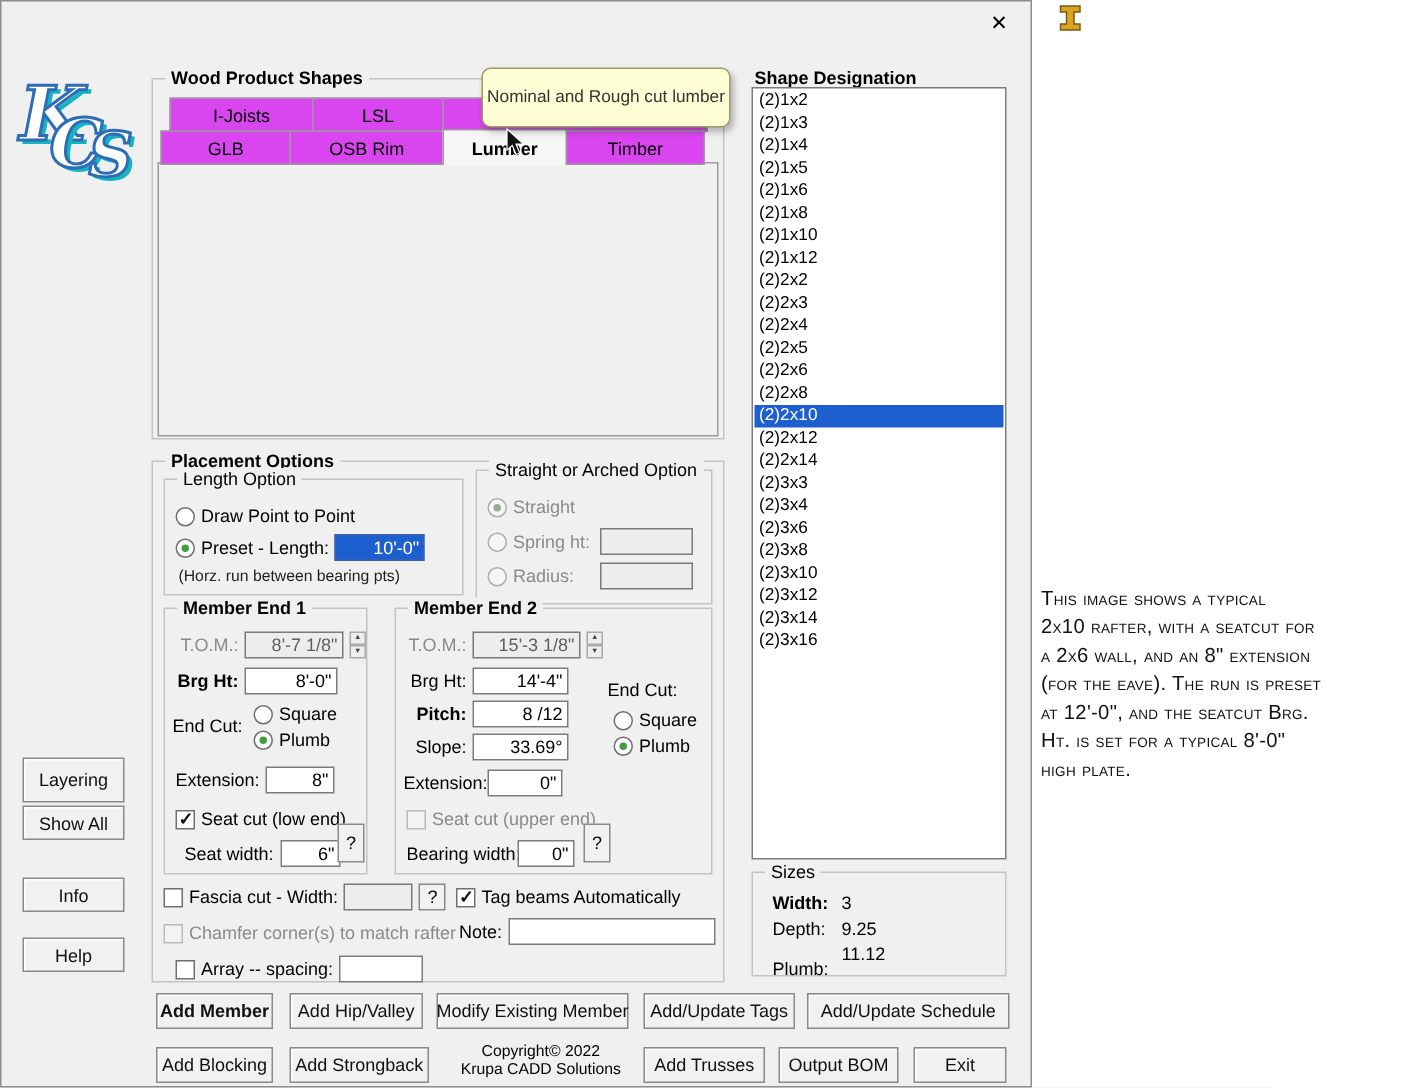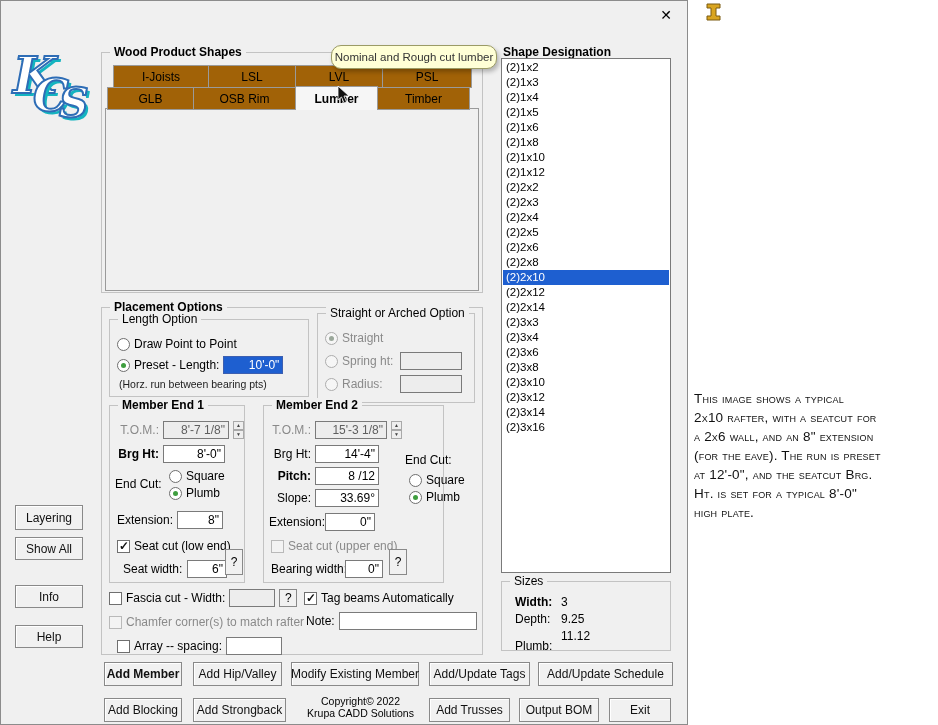--- a/index.html
+++ b/index.html
@@ -8,21 +8,21 @@
 .abs{position:absolute;}
 .row{display:flex;align-items:center;gap:4px;height:18px;white-space:nowrap;}
 .dlg{left:0;top:0;width:688px;height:725px;background:#f0f0f0;border:1px solid #8c8c8c;}
 .titlebar{left:0;top:0;width:686px;height:28px;background:var(--titlebar,#bfe0ef);display:flex;align-items:center;gap:8px;padding:0 9px;}
 .close{position:absolute;right:0;top:0;width:42px;height:28px;display:flex;align-items:center;justify-content:center;font-size:14px;}
 .kcs{position:absolute;font-family:"DejaVu Serif",serif;font-weight:bold;font-style:italic;line-height:1;color:#fff;-webkit-text-stroke:2px var(--kcs-blue,#2e6db6);text-shadow:3px 3px 0 var(--kcs-teal,#14b4c0);}
 .btn{background:#f1f1f1;border:1px solid #898989;display:flex;align-items:center;justify-content:center;font-size:12px;color:#111;box-shadow:inset 1px 1px 0 #fff;white-space:nowrap;}
 .b{font-weight:bold;}
 .grp{border:1px solid #c3c3c3;}
 .glabel{position:absolute;top:-8px;left:8px;background:#f0f0f0;padding:0 4px;font-size:12px;white-space:nowrap;}
-.tab{position:absolute;height:23px;background:#a16207;border:1px solid #9a9a9a;display:flex;align-items:center;justify-content:center;z-index:2;white-space:nowrap;}
+.tab{position:absolute;height:23px;background:#d946ef;border:1px solid #9a9a9a;display:flex;align-items:center;justify-content:center;z-index:2;white-space:nowrap;}
 .tab.active{background:#f6f6f6;font-weight:bold;z-index:4;height:24px;border-bottom:none;}
 .panel{background:#f0f0f0;border:1px solid #9a9a9a;z-index:1;}
 .radio{width:13px;height:13px;border-radius:50%;background:#fff;border:1px solid #6f6f6f;position:relative;flex:none;}
 .radio.sel::after{content:"";position:absolute;left:3px;top:3px;width:5px;height:5px;border-radius:50%;background:var(--radio-green,#3f9e3f);}
 .radio.dis{border-color:#adadad;background:#f6f6f6;}
 .radio.dis.sel::after{background:#9aa79a;}
 .check{width:13px;height:13px;background:#fff;border:1px solid #6f6f6f;position:relative;flex:none;}
 .check.on::after{content:"✓";position:absolute;left:1px;top:-2px;font-size:12px;font-weight:bold;color:#111;}
 .check.dis{border-color:#b9b9b9;background:#f3f3f3;}
 .gray{color:#8a8a8a;}
@@ -52,21 +52,21 @@
 <div class="abs dlg">
 
   <div class="abs close">✕</div>
 
   <div class="abs" style="left:12px;top:50px;width:84px;height:80px;">
     <span class="kcs" style="left:0;top:0;font-size:50px;">K</span>
     <span class="kcs" style="left:20px;top:22px;font-size:45px;">C</span>
     <span class="kcs" style="left:46px;top:32px;font-size:41px;">S</span>
   </div>
 
-  <div class="abs btn" style="left:14px;top:504px;width:68px;height:25px;">Layering</div>
+  <div class="abs btn" style="left:14px;top:504px;width:68px;height:30px;">Layering</div>
   <div class="abs btn" style="left:14px;top:536px;width:68px;height:23px;">Show All</div>
   <div class="abs btn" style="left:14px;top:584px;width:68px;height:23px;">Info</div>
   <div class="abs btn" style="left:14px;top:624px;width:68px;height:23px;">Help</div>
 
   <div class="abs grp" style="left:100px;top:51px;width:382px;height:241px;">
     <span class="glabel b">Wood Product Shapes</span>
   </div>
 
   <div class="tab" style="left:112px;top:64px;width:96px;">I-Joists</div>
   <div class="tab" style="left:207px;top:64px;width:88px;">LSL</div>
@@ -145,21 +145,21 @@
     </svg>
     <span>Match Existing</span>
   </div>
 
   <div class="abs row" style="left:324px;top:259px;">
     <span class="check"></span>
     <span>Add spacer(s):</span>
     <span class="field grayval" style="width:42px;">1/2"</span>
   </div>
 
-  <div class="abs tooltip" style="left:330px;top:44px;width:166px;height:24px;border-radius:10px;">Nominal and Rough cut lumber</div>
+  <div class="abs tooltip" style="left:320px;top:44px;width:166px;height:40px;">Nominal and Rough cut lumber</div>
 
   <svg class="abs cursor" style="left:336px;top:84px;" width="13" height="19" viewBox="0 0 13 19">
     <polygon points="1,1 1,15 4.5,12 7,18 9.5,17 7,11 12,11" fill="#111" stroke="#fff" stroke-width="0.8"></polygon>
   </svg>
 
   <span class="abs b" style="left:502px;top:44px;">Shape Designation</span>
   <div class="abs listbox" style="left:500px;top:57px;width:170px;height:515px;">
     <div class="li">(2)1x2</div>
     <div class="li">(2)1x3</div>
     <div class="li">(2)1x4</div>
@@ -254,21 +254,21 @@
   <div class="abs row" style="left:116px;top:536px;">
     <span class="check on"></span>
     <span>Seat cut (low end)</span>
   </div>
   <div class="abs row" style="left:122px;top:559px;">
     <span class="lab" style="width:60px;">Seat width:</span>
     <span class="field" style="width:40px;">6"</span>
   </div>
   <div class="abs qbtn" style="left:224px;top:548px;width:18px;height:26px;">?</div>
 
-  <div class="abs grp" style="left:262px;top:404px;width:181px;height:178px;">
+  <div class="abs grp" style="left:262px;top:404px;width:212px;height:178px;">
     <span class="glabel b">Member End 2</span>
   </div>
   <div class="abs row" style="left:268px;top:420px;">
     <span class="lab r gray" style="width:42px;">T.O.M.:</span>
     <span class="field dis" style="width:72px;">15'-3 1/8"</span>
     <span class="stepper">
         <div class="up"></div>
         <div class="dn"></div>
       </span>
   </div>

